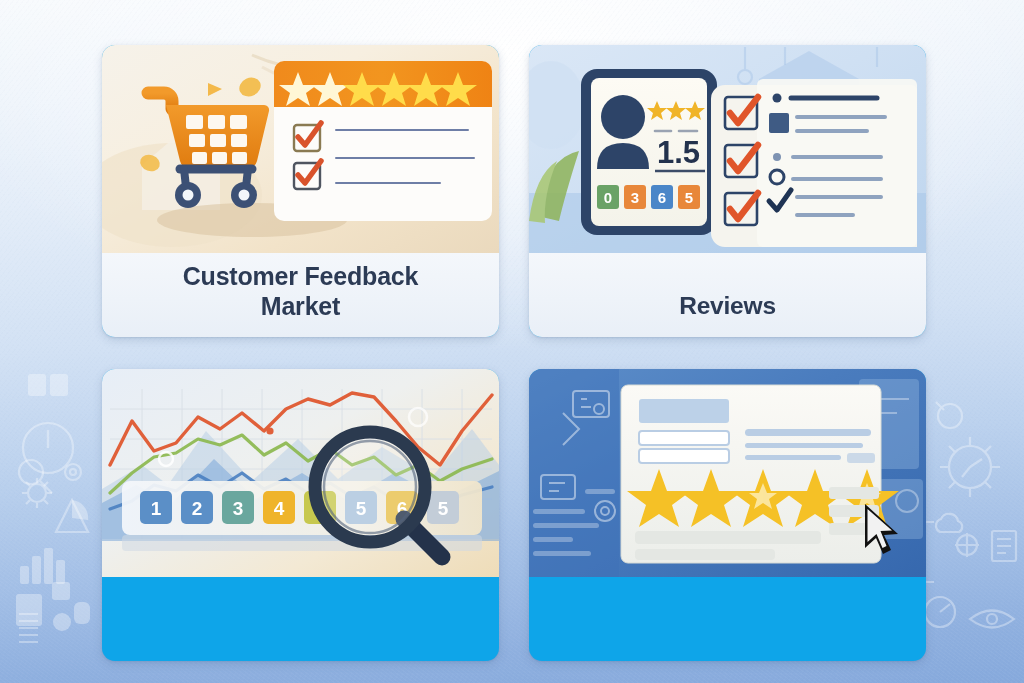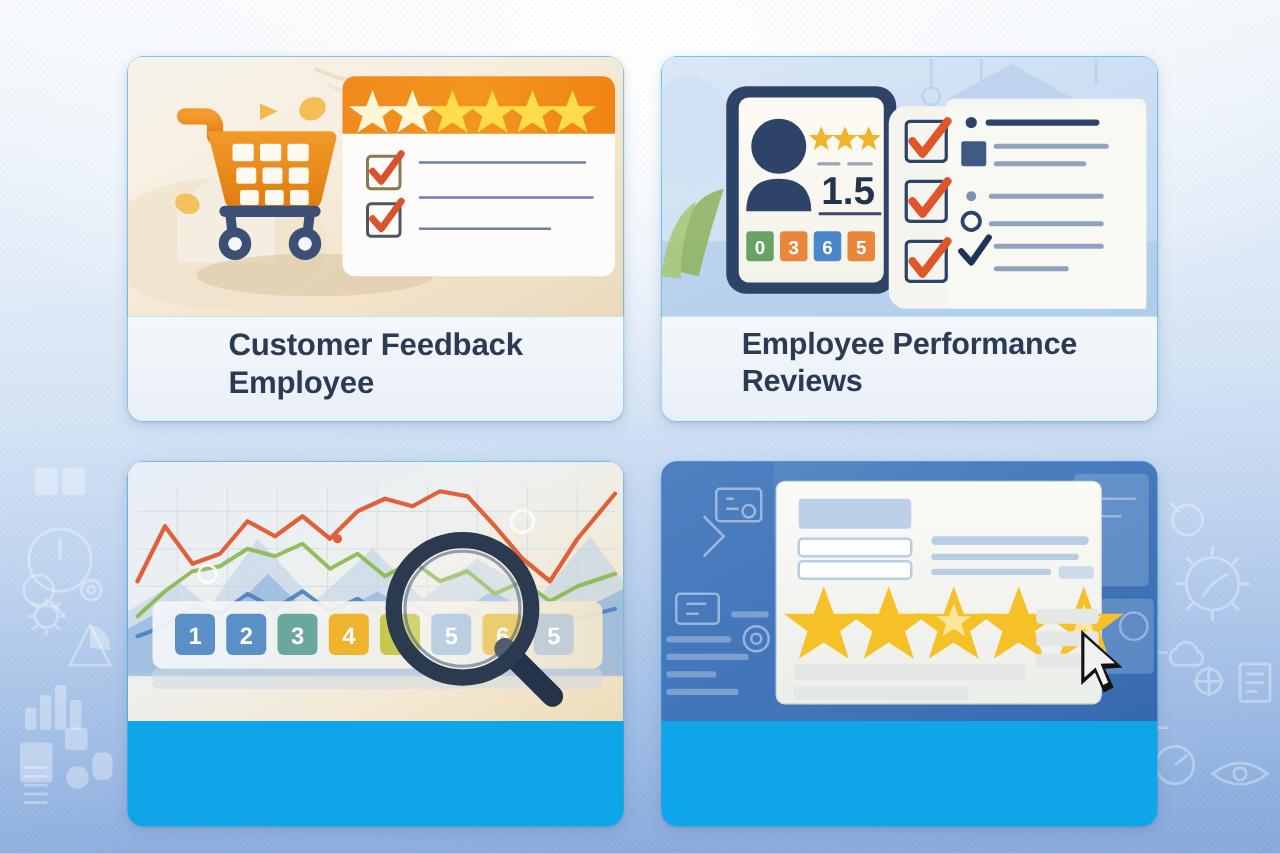--- a/index.html
+++ b/index.html
@@ -81,20 +81,21 @@
     overflow: hidden;
     flex: none;
   }
   .card-art svg { display: block; width: 100%; height: 100%; }
 
   .card-caption {
     flex: 1;
     display: flex;
     align-items: center;
     justify-content: center;
+    text-align: center;
     padding: 4px 14px 12px;
     background: linear-gradient(180deg, #f4f7fb 0%, #eef3f9 55%, #e9eff7 100%);
   }
   .card-caption .caption-text {
     color: #2c3b55;
     font-size: 25px;
     font-weight: bold;
     line-height: 1.22;
     letter-spacing: -0.2px;
   }
@@ -263,21 +264,21 @@
         <path d="M82 124 l2 18 M146 124 l-2 18" stroke="#3c5075" stroke-width="8" stroke-linecap="round"></path>
         <circle cx="86" cy="150" r="13" fill="#3c5075"></circle>
         <circle cx="86" cy="150" r="5.5" fill="#f3f6fa"></circle>
         <circle cx="142" cy="150" r="13" fill="#3c5075"></circle>
         <circle cx="142" cy="150" r="5.5" fill="#f3f6fa"></circle>
       </svg>
     </div>
     <div class="card-caption">
       <div class="caption-text">
         <span>Customer Feedback</span><br>
-        <span>Employee</span>
+        <span>Market</span>
       </div>
     </div>
   </div>
 
   <div class="card">
     <div class="card-art">
       <svg viewBox="0 0 397 208" preserveAspectRatio="xMidYMid slice">
         <defs>
           <linearGradient id="c2bg" x1="0" y1="0" x2="1" y2="1">
             <stop offset="0%" stop-color="#dae7f6"></stop>
@@ -372,21 +373,21 @@
         <line x1="264" y1="134" x2="352" y2="134" stroke="#8fa3bf" stroke-width="4" stroke-linecap="round"></line>
         <path d="M240 156 l8 9 14 -20" stroke="#1f3454" stroke-width="5" fill="none" stroke-linecap="round" stroke-linejoin="round"></path>
         <g stroke="#8fa3bf" stroke-width="4" stroke-linecap="round">
           <line x1="268" y1="152" x2="352" y2="152"></line>
           <line x1="268" y1="170" x2="324" y2="170"></line>
         </g>
       </svg>
     </div>
     <div class="card-caption">
       <div class="caption-text">
-        <span>Employee Performance</span><br>
+        <br>
         <span>Reviews</span>
       </div>
     </div>
   </div>
 
   <div class="card">
     <div class="card-art">
       <svg viewBox="0 0 397 208" preserveAspectRatio="xMidYMid slice">
         <defs>
           <linearGradient id="c3bg" x1="0" y1="0" x2="1" y2="1">

